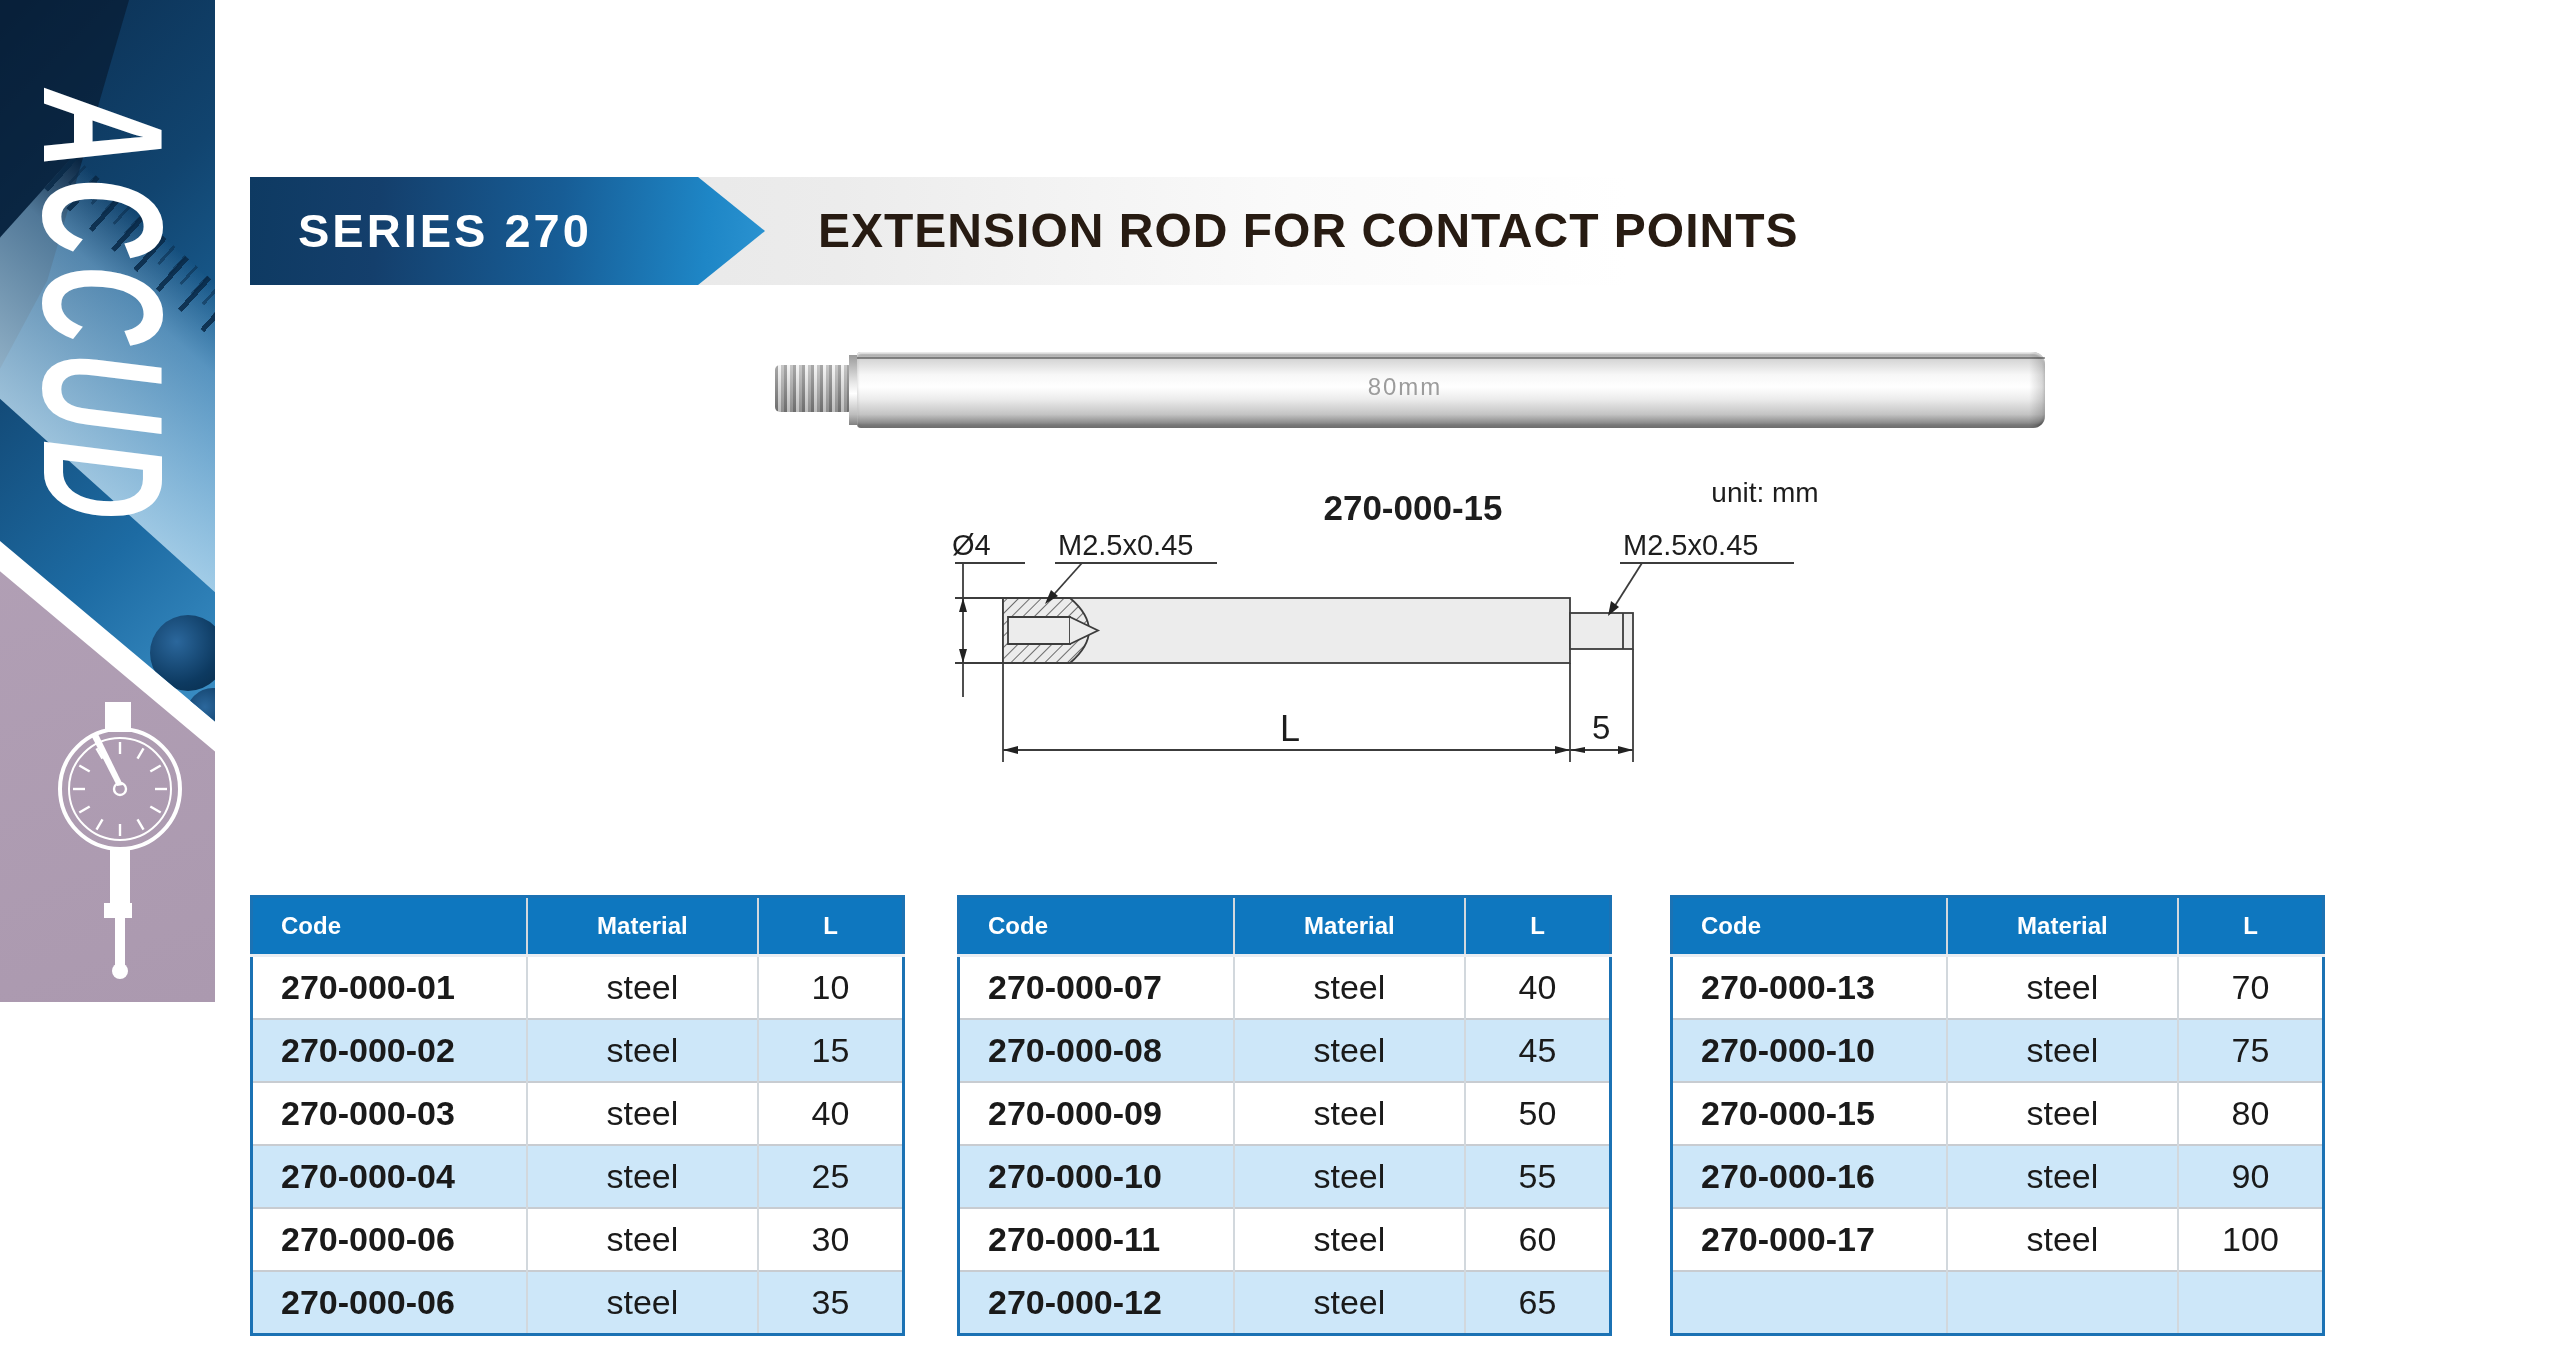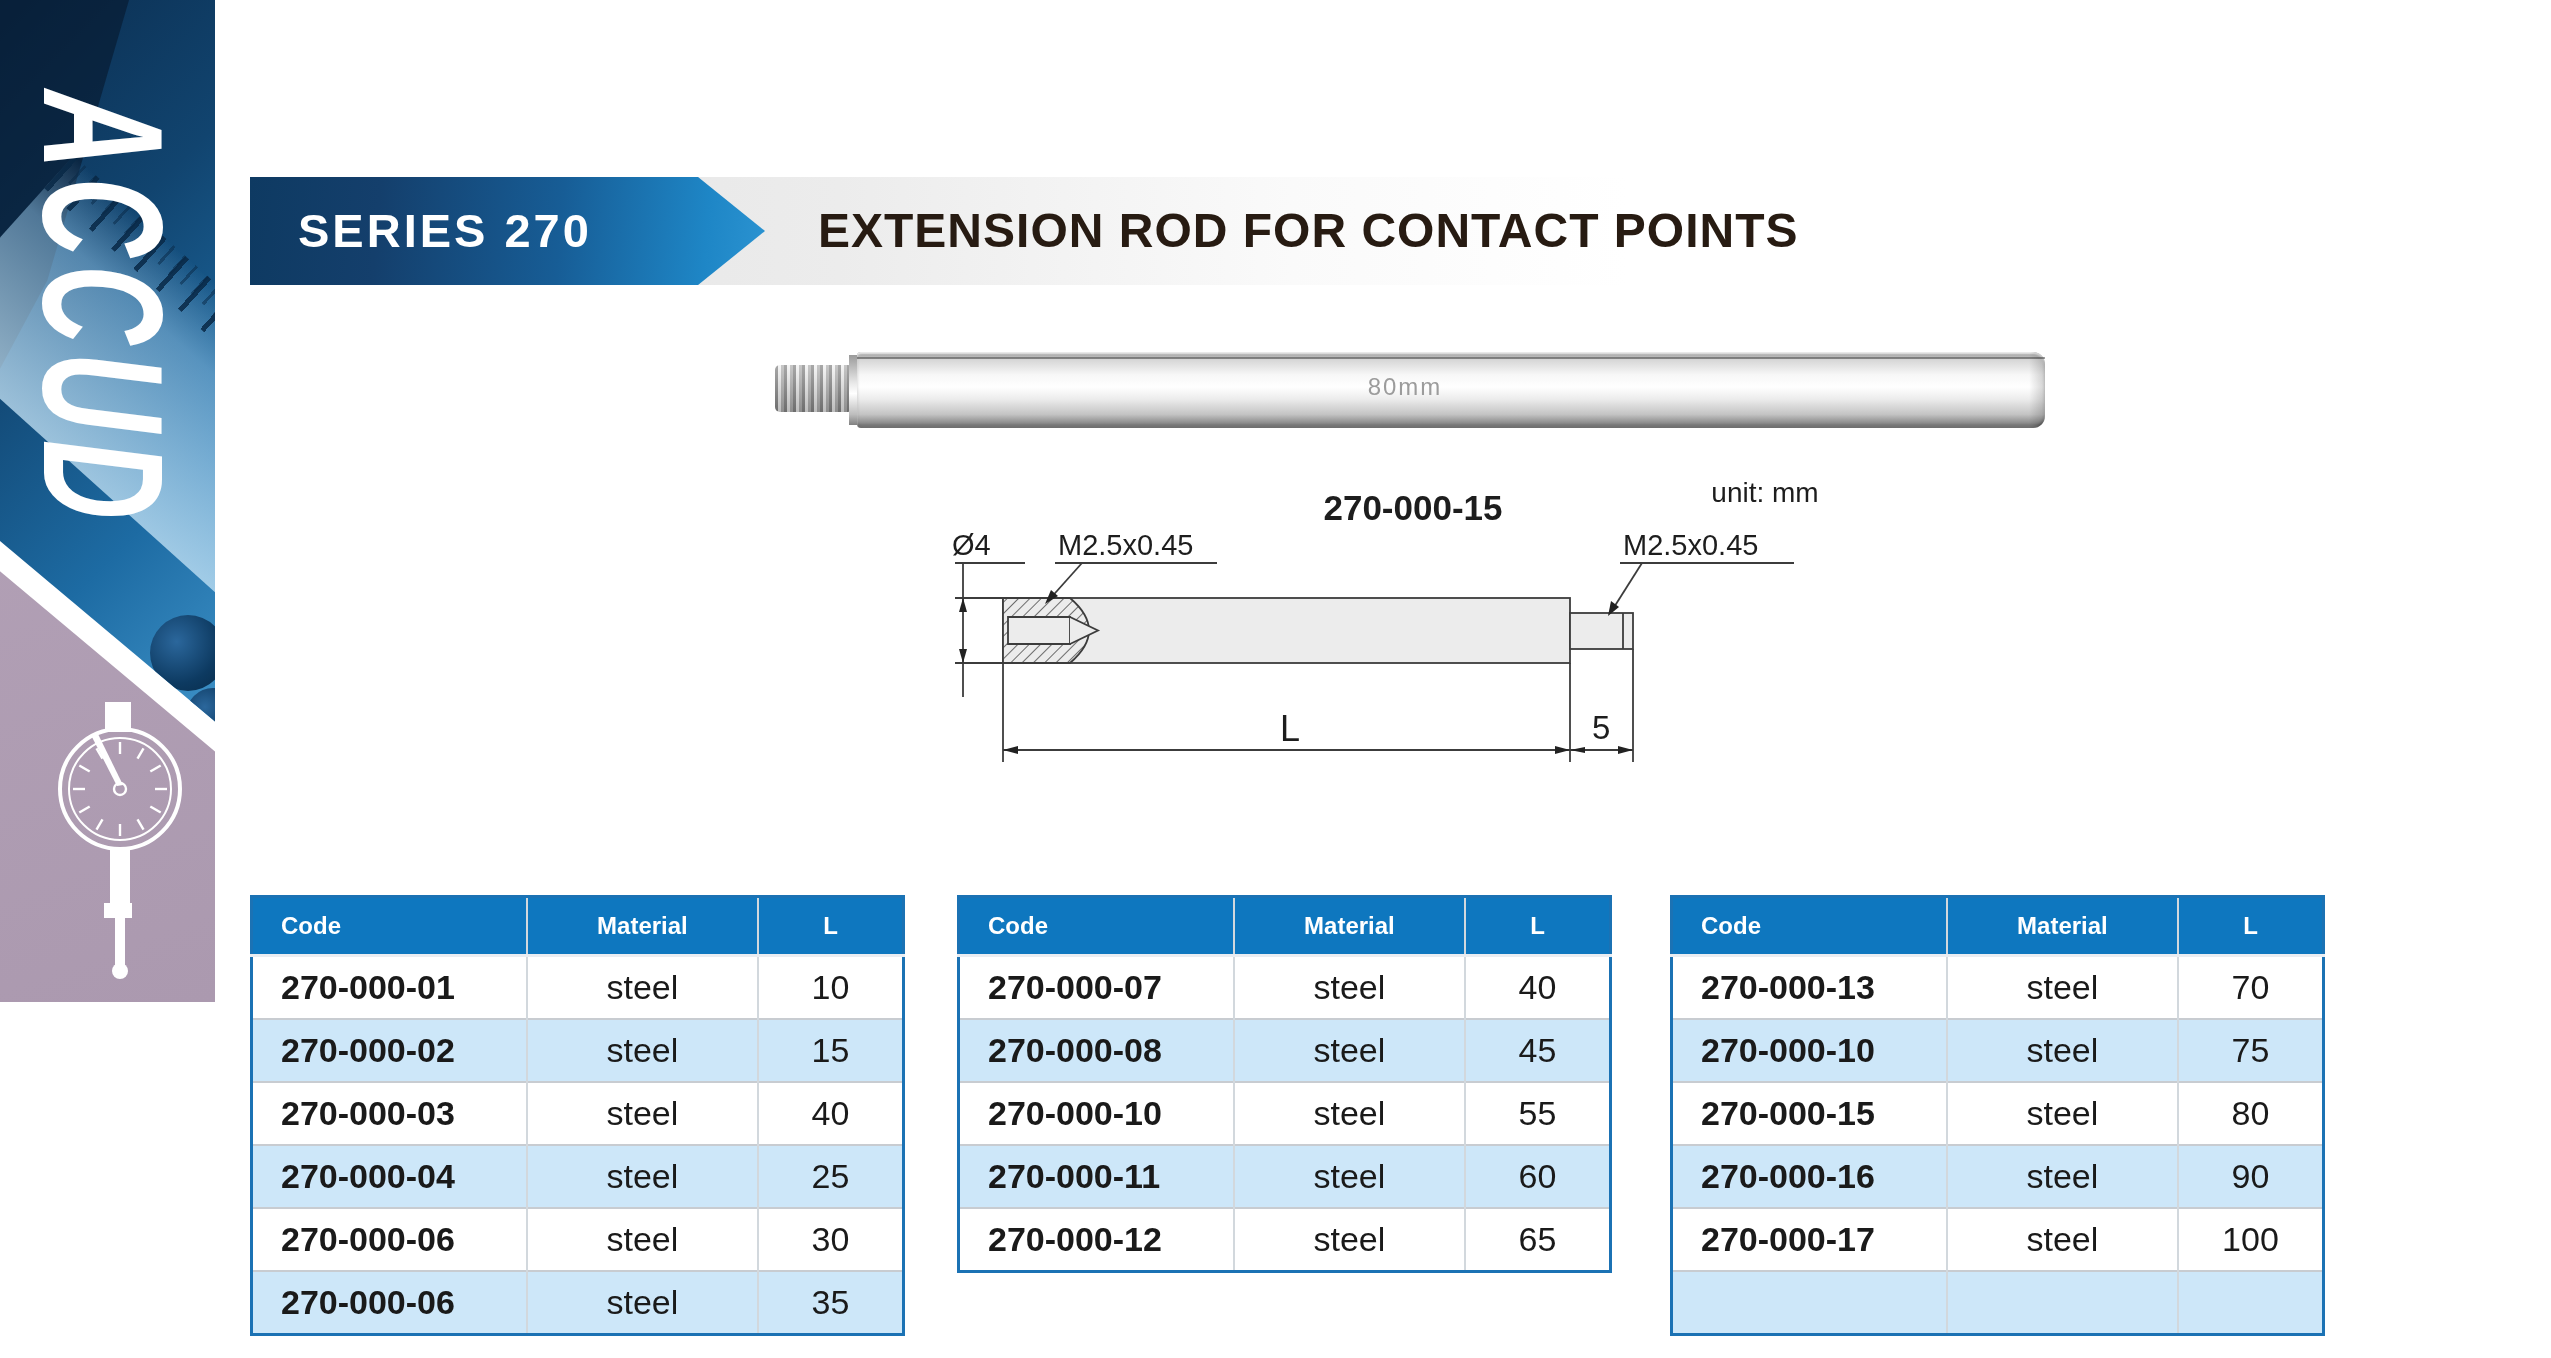--- a/index.html
+++ b/index.html
@@ -244,20 +244,25 @@
           <td>270-000-07</td>
           <td>steel</td>
           <td>40</td>
         </tr>
         <tr>
           <td>270-000-08</td>
           <td>steel</td>
           <td>45</td>
         </tr>
         <tr>
+          <td>270-000-09</td>
+          <td>steel</td>
+          <td>50</td>
+        </tr>
+        <tr>
           <td>270-000-10</td>
           <td>steel</td>
           <td>55</td>
         </tr>
         <tr>
           <td>270-000-11</td>
           <td>steel</td>
           <td>60</td>
         </tr>
         <tr>

